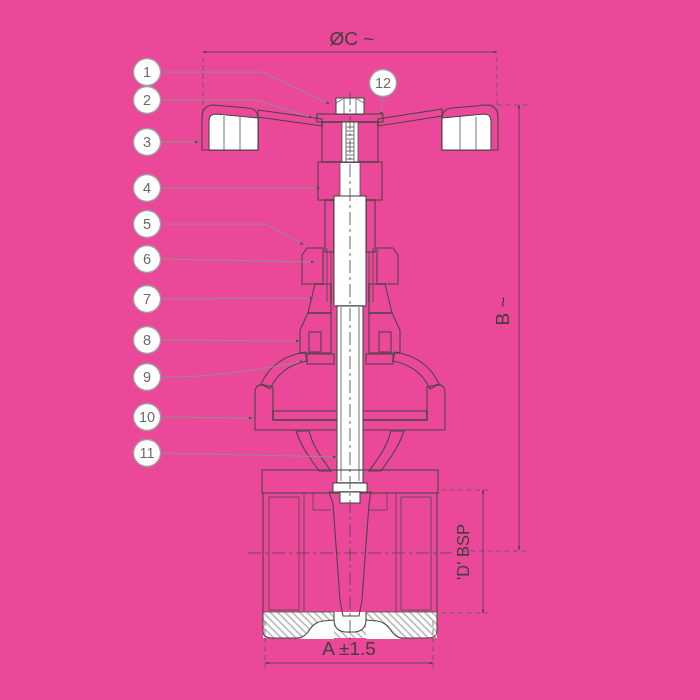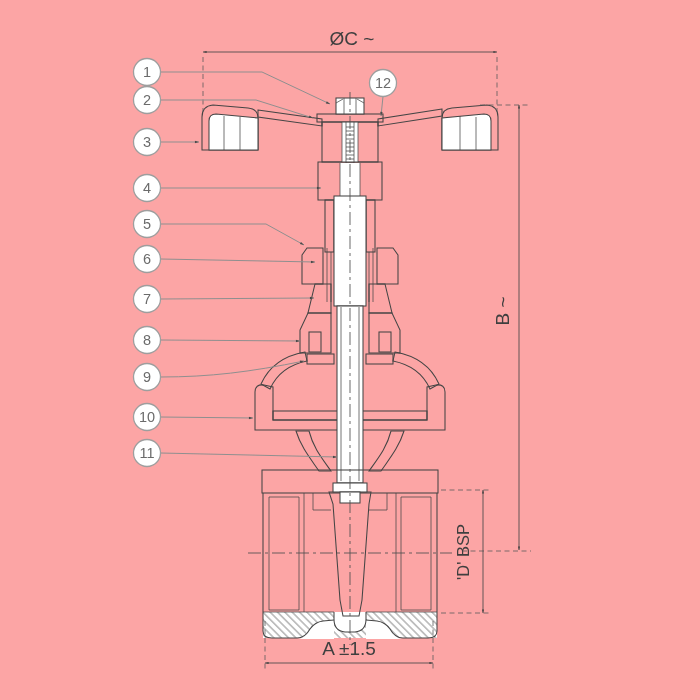--- a/index.html
+++ b/index.html
@@ -1,16 +1,16 @@
 <!DOCTYPE html>
 <html><head>
 <meta charset="utf-8">
 <style>
   html,body{margin:0;padding:0;background:#ffffff;}
-  .canvas{position:relative;width:700px;height:700px;background:#fca5a5;overflow:hidden;
+  .canvas{position:relative;width:700px;height:700px;background:#ec4899;overflow:hidden;
           font-family:"Liberation Sans", sans-serif;}
   svg{display:block;}
   .outline{stroke:#454545;stroke-width:1.05;fill:none;}
   .thin{stroke:#454545;stroke-width:0.75;fill:none;}
   .white{fill:#ffffff;stroke:#454545;stroke-width:1.05;}
   .whiteNS{fill:#ffffff;stroke:none;}
   .cl{stroke:#4f4f4f;stroke-width:0.85;fill:none;stroke-dasharray:13 4 3 4;}
   .dim{stroke:#474747;stroke-width:0.85;fill:none;}
   .ext{stroke:#5a5a5a;stroke-width:0.8;fill:none;stroke-dasharray:5 3.5;}
   .dimtext{fill:#3f3f3f;font-size:19px;}

